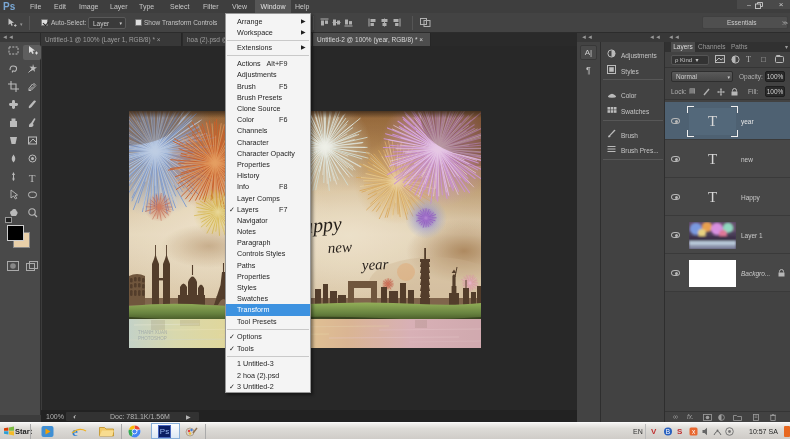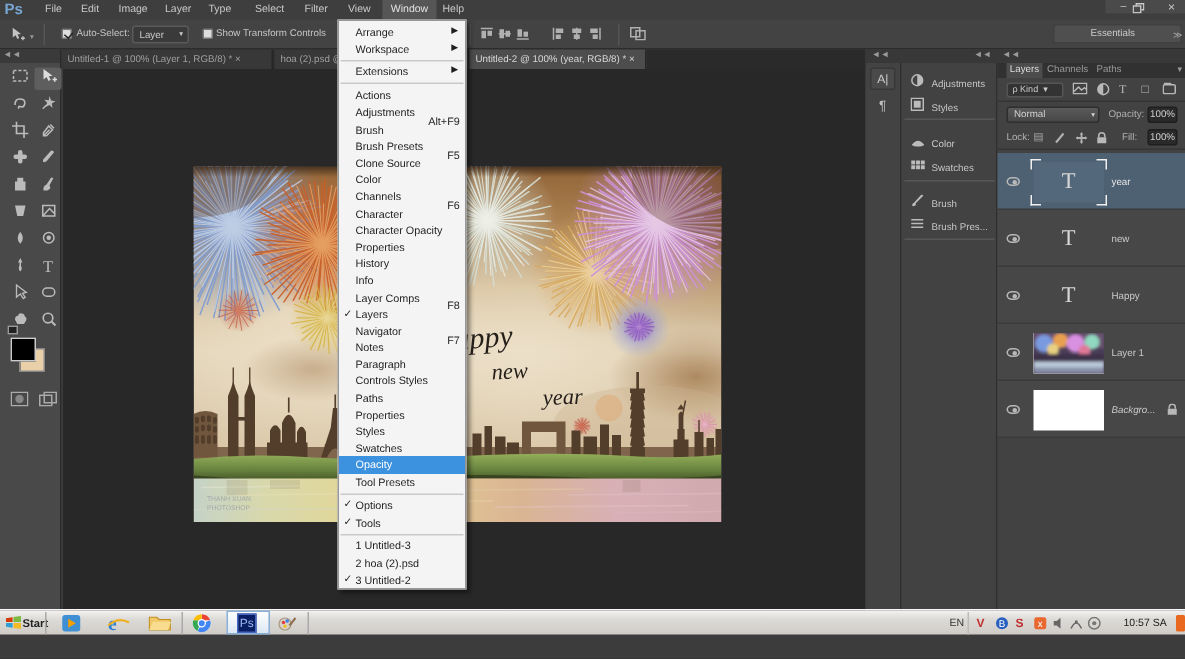--- a/index.html
+++ b/index.html
@@ -21,27 +21,27 @@
 
 #canvasbg{left:42px;top:46px;width:535px;height:364px;background:#282828;}
 #statusbar{left:41px;top:410px;width:536px;height:12px;background:#222;color:#b5b5b5;font-size:7px;}
 
 #strip1{left:577px;top:33px;width:24px;height:389px;background:#434343;border-right:1px solid #2e2e2e;}
 #strip2{left:601px;top:33px;width:64px;height:389px;background:#424242;border-right:1px solid #2e2e2e;color:#c0c0c0;font-size:6.5px;}
 #layerspanel{left:665px;top:33px;width:125px;height:389px;background:#424242;color:#c0c0c0;font-size:7px;}
 
 #menu{left:225px;top:13px;width:85.5px;height:380px;background:#f4f4f4;border:1px solid #979797;box-shadow:2px 2px 3px rgba(0,0,0,.45);color:#1e1e1e;font-size:7.2px;padding-top:1.5px;z-index:50;}
 .mitem{height:11.2px;line-height:11.2px;position:relative;padding-left:11px;white-space:nowrap;}
-.mitem .sc{position:absolute;right:3px;margin-top:17px;}
+.mitem .sc{position:absolute;right:22px;}
 .mitem .arr{position:absolute;right:4px;font-size:6px;}
 .mitem .chk{position:absolute;left:3px;font-size:7px;}
 .msep{height:1px;background:#c9c9c9;margin:1.8px 1px;}
 .mitem.hl{background:#3d92e0;color:#fff;}
 
-#taskbar{left:0;top:406px;width:790px;height:17px;background:linear-gradient(#f4f3f1,#dddbd7 35%,#cfccc8);border-top:1px solid #f8f8f8;font-size:7px;color:#111;}
+#taskbar{left:0;top:422px;width:790px;height:17px;background:linear-gradient(#f4f3f1,#dddbd7 35%,#cfccc8);border-top:1px solid #f8f8f8;font-size:7px;color:#111;}
 .s2item{position:absolute;left:4px;height:12px;line-height:12px;white-space:nowrap;color:#c6c6c6;}
 .s2item .s2i{display:inline-block;width:13px;text-align:center;margin-right:3px;color:#bdbdbd;font-size:8px;}
 .s2sep{position:absolute;left:2px;width:60px;height:1px;background:#575757;}
 .fico{position:absolute;top:3px;color:#b8b8b8;font-size:8px;line-height:10px;}
 .lico{position:absolute;top:2px;color:#b0b0b0;font-size:7px;}
 .valbox{position:absolute;width:20px;height:11px;background:#2a2a2a;border:1px solid #1e1e1e;border-radius:2px;color:#d0d0d0;font-size:6.5px;line-height:10px;text-align:center;}
 .lrow{position:absolute;left:0;width:125px;height:38px;background:#474747;border-bottom:1px solid #3a3a3a;}
 .lrow.sel{background:#4e6172;}
 .eye{position:absolute;left:6px;top:16px;width:9px;height:6px;border:1px solid #b8b8b8;border-radius:50% / 60%;}
 .eye:after{content:'';position:absolute;left:2.5px;top:0.8px;width:3px;height:3px;background:#b8b8b8;border-radius:50%;}
@@ -1582,21 +1582,21 @@
     <div class="mitem">Layer Comps</div>
     <div class="mitem"><span class="chk">✓</span>Layers<span class="sc">F7</span></div>
     <div class="mitem">Navigator</div>
     <div class="mitem">Notes</div>
     <div class="mitem">Paragraph</div>
     <div class="mitem">Controls Styles</div>
     <div class="mitem">Paths</div>
     <div class="mitem">Properties</div>
     <div class="mitem">Styles</div>
     <div class="mitem">Swatches</div>
-    <div class="mitem hl">Opacity</div>
+    <div class="mitem hl">Transform</div>
     <div class="mitem">Tool Presets</div>
     <div class="msep"></div>
     <div class="mitem"><span class="chk">✓</span>Options</div>
     <div class="mitem"><span class="chk">✓</span>Tools</div>
     <div class="msep"></div>
     <div class="mitem">1 Untitled-3</div>
     <div class="mitem">2 hoa (2).psd</div>
     <div class="mitem"><span class="chk">✓</span>3 Untitled-2</div>
   </div>
 

